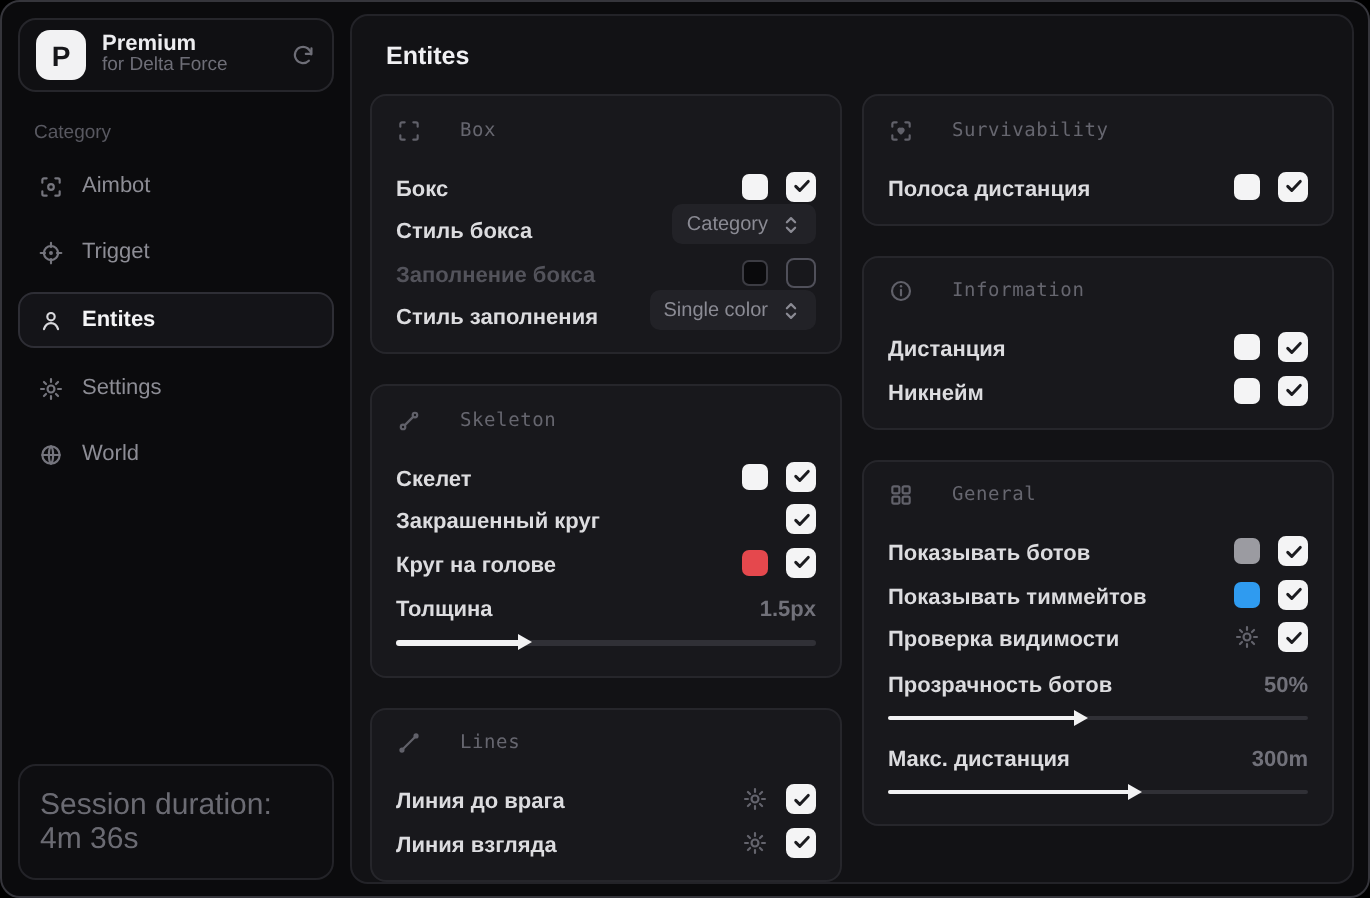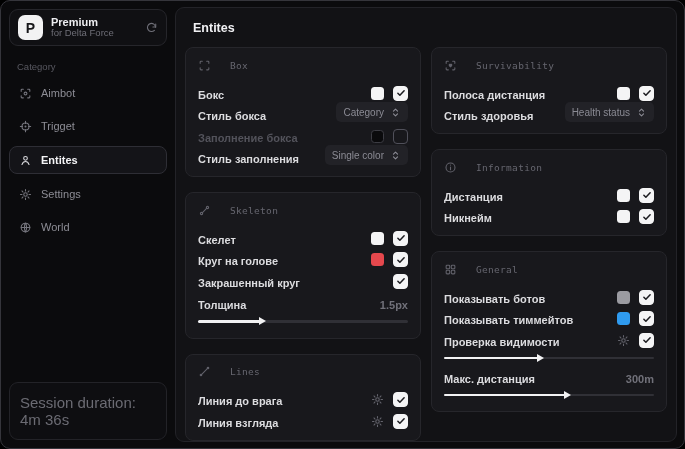--- a/index.html
+++ b/index.html
@@ -245,33 +245,33 @@
           <span class="row-right">
                 <span class="swatch" style="background:#f4f4f5"></span>
                 <span class="checkbox checked">
                   <svg viewBox="0 0 24 24" width="10" height="10" fill="none" stroke="#1b1b1f" stroke-width="3.6" stroke-linecap="round" stroke-linejoin="round">
                     <path d="M4.5 12.5l4.8 4.8L19.5 6.5"></path>
                   </svg>
                 </span>
               </span>
             </div>
             <div class="row">
+          <span class="row-label">Закрашенный круг</span>
+          <span class="row-right">
+                <span class="checkbox checked">
+                  <svg viewBox="0 0 24 24" width="10" height="10" fill="none" stroke="#1b1b1f" stroke-width="3.6" stroke-linecap="round" stroke-linejoin="round">
+                    <path d="M4.5 12.5l4.8 4.8L19.5 6.5"></path>
+                  </svg>
+                </span>
+              </span>
+            </div>
+            <div class="row">
           <span class="row-label">Круг на голове</span>
           <span class="row-right">
                 <span class="swatch" style="background:#e5484d"></span>
-                <span class="checkbox checked">
-                  <svg viewBox="0 0 24 24" width="10" height="10" fill="none" stroke="#1b1b1f" stroke-width="3.6" stroke-linecap="round" stroke-linejoin="round">
-                    <path d="M4.5 12.5l4.8 4.8L19.5 6.5"></path>
-                  </svg>
-                </span>
-              </span>
-            </div>
-            <div class="row">
-          <span class="row-label">Закрашенный круг</span>
-          <span class="row-right">
                 <span class="checkbox checked">
                   <svg viewBox="0 0 24 24" width="10" height="10" fill="none" stroke="#1b1b1f" stroke-width="3.6" stroke-linecap="round" stroke-linejoin="round">
                     <path d="M4.5 12.5l4.8 4.8L19.5 6.5"></path>
                   </svg>
                 </span>
               </span>
             </div>
             <div class="slider-block">
           <div class="row">
             <span class="row-label">Толщина</span>
@@ -343,33 +343,20 @@
           <span class="row-label">Полоса дистанция</span>
           <span class="row-right">
                 <span class="swatch" style="background:#f4f4f5"></span>
                 <span class="checkbox checked">
                   <svg viewBox="0 0 24 24" width="10" height="10" fill="none" stroke="#1b1b1f" stroke-width="3.6" stroke-linecap="round" stroke-linejoin="round">
                     <path d="M4.5 12.5l4.8 4.8L19.5 6.5"></path>
                   </svg>
                 </span>
               </span>
             </div>
-            <div class="row">
-          <span class="row-label">Стиль здоровья</span>
-          <span class="row-right">
-                <div class="select">
-            <span class="select-value">Health status</span>
-            <span class="icon">
-                    <svg viewBox="0 0 24 24" width="11" height="11" fill="none" stroke="currentColor" stroke-width="2.4" stroke-linecap="round" stroke-linejoin="round">
-                      <path d="M7.5 9L12 4.5 16.5 9M7.5 15L12 19.5 16.5 15"></path>
-                    </svg>
-                  </span>
-                </div>
-              </span>
-            </div>
           </div>
           <div class="card">
             <div class="card-header">
               <span class="icon">
                 <svg viewBox="0 0 24 24" width="13" height="13" fill="none" stroke="currentColor" stroke-width="2" stroke-linecap="round" stroke-linejoin="round">
                   <circle cx="12" cy="12" r="8.3"></circle>
                   <path d="M12 11v5"></path>
                   <circle cx="12" cy="7.6" r="1.1" fill="currentColor" stroke="none"></circle>
                 </svg>
               </span>
@@ -442,20 +429,24 @@
                   </svg>
                 </span>
                 <span class="checkbox checked">
                   <svg viewBox="0 0 24 24" width="10" height="10" fill="none" stroke="#1b1b1f" stroke-width="3.6" stroke-linecap="round" stroke-linejoin="round">
                     <path d="M4.5 12.5l4.8 4.8L19.5 6.5"></path>
                   </svg>
                 </span>
               </span>
             </div>
             <div class="slider-block">
+          <div class="row">
+            <span class="row-label">Прозрачность ботов</span>
+            <span class="slider-value">50%</span>
+          </div>
           <div class="slider-track">
             <div class="slider-fill" style="width:45%"></div>
             <div class="slider-thumb" style="left:45%"></div>
           </div>
             </div>
             <div class="slider-block">
           <div class="row">
             <span class="row-label">Макс. дистанция</span>
             <span class="slider-value">300m</span>
           </div>

